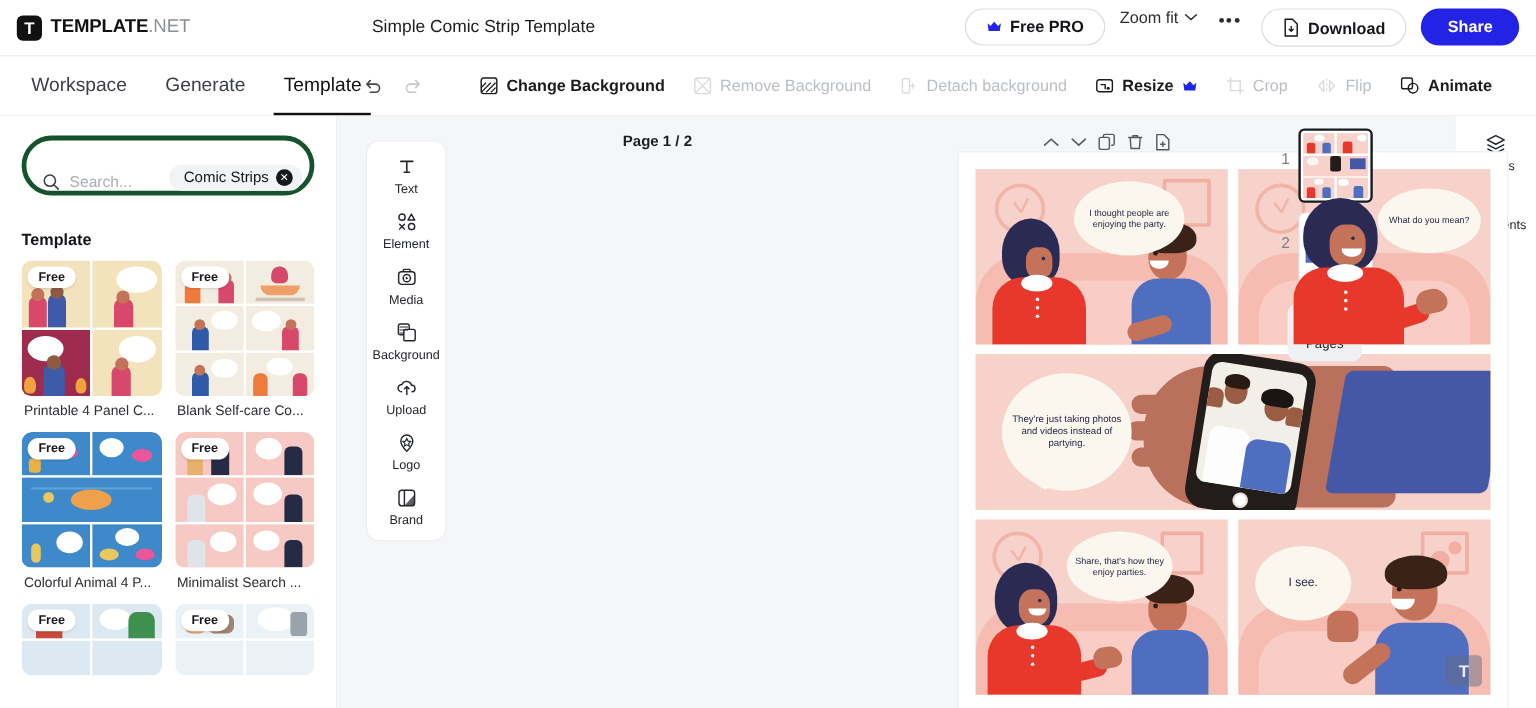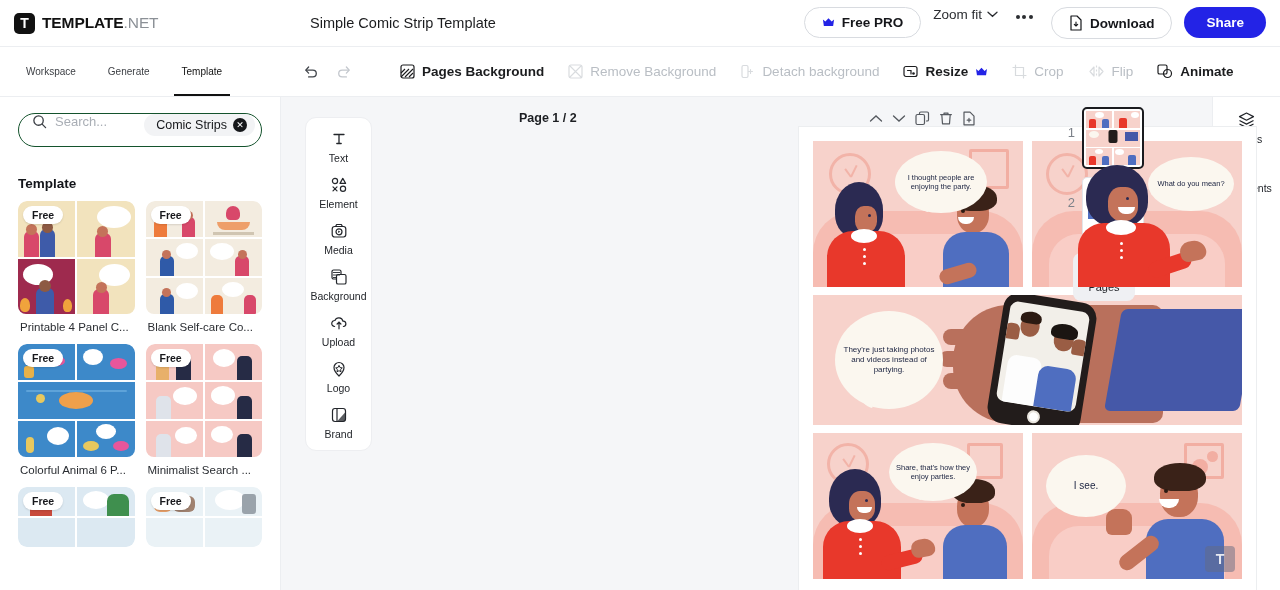--- a/index.html
+++ b/index.html
@@ -41,21 +41,21 @@
   .crown { color: #2323e6; font-size: 12px; }
 
   
   .toolbar {
     height: 50px; min-height: 50px; background: #fff; display: flex;
     align-items: stretch; border-bottom: 1px solid #eceef1;
   }
   .tabs { display: flex; align-items: stretch; width: 280px; padding-left: 10px; }
   .tab {
     display: flex; align-items: center; justify-content: center; padding: 0 16px;
-    font-size: 10px; color: #3c3f44; cursor: pointer; position: relative;
+    font-size: 16px; color: #3c3f44; cursor: pointer; position: relative;
   }
   .tab.active { color: #111; font-weight: 500; }
   .tab.active::after {
     content: ""; position: absolute; left: 8px; right: 8px; bottom: 0; height: 2.5px; background: #111;
   }
   .tbar-actions { display: flex; align-items: center; gap: 2px; padding-left: 14px; }
   .icon-btn {
     width: 32px; height: 32px; display: flex; align-items: center; justify-content: center;
     border-radius: 6px; cursor: pointer; color: #41454b;
   }
@@ -71,22 +71,22 @@
   
   .body { flex: 1; display: flex; min-height: 0; }
 
   
   .left-panel {
     width: 281px; min-width: 281px; background: #fff; border-right: 1px solid #eceef1;
     display: flex; flex-direction: column; overflow: hidden;
   }
   .search-row { padding: 16px 18px 0 18px; }
   .search-box {
-    display: flex; align-items: flex-start; gap: 8px; border: 1px solid #14532d;
-    border-radius: 40px; height: 34px; padding: 0 6px 0 13px;
+    display: flex; align-items: flex-end; gap: 8px; border: 4px solid #14532d;
+    border-radius: 40px; height: 50px; padding: 0 6px 0 13px;
   }
   .search-input {
     border: none; outline: none; font-size: 13px; color: #111; flex: 1;
     font-family: "Liberation Sans", sans-serif; background: transparent; min-width: 0;
   }
   .search-input::placeholder { color: #a9aeb5; }
   .chip {
     display: inline-flex; align-items: center; gap: 6px; background: #f2f3f5;
     border-radius: 30px; padding: 4px 8px 4px 12px; font-size: 12.5px; color: #16181c; cursor: pointer;
   }
@@ -306,21 +306,21 @@
 
       <div class="vsep"></div>
 
       <div class="tool-item">
         <span>
           <svg width="15" height="15" viewBox="0 0 15 15">
             <rect x="1" y="1" width="13" height="13" rx="2" fill="none" stroke="#1b1c1e" stroke-width="1.2"></rect>
             <path d="M1 9l4-4M1 13l8-8M5 13l8-8M9 13l4-4" stroke="#1b1c1e" stroke-width="1.1"></path>
           </svg>
         </span>
-        <span>Pages Background</span>
+        <span>Change Background</span>
       </div>
 
       <div class="tool-item dim">
         <span>
           <svg width="15" height="15" viewBox="0 0 15 15">
             <rect x="1" y="1" width="13" height="13" rx="2" fill="none" stroke="#b9bec4" stroke-width="1.2"></rect>
             <path d="M1.5 1.5l12 12M13.5 1.5l-12 12" stroke="#b9bec4" stroke-width="1.1"></path>
           </svg>
         </span>
         <span>Remove Background</span>
@@ -494,21 +494,21 @@
             <div class="cell" style="background:#3d89c9">
               <div class="bub" style="right:6px;top:6px;width:22px;height:18px"></div>
               <div style="position:absolute;left:8px;bottom:4px;width:8px;height:16px;background:#e8c85e;border-radius:4px"></div>
             </div>
             <div class="cell" style="background:#3d89c9">
               <div class="bub" style="left:50%;top:3px;transform:translateX(-50%);width:20px;height:15px"></div>
               <div style="position:absolute;left:6px;bottom:6px;width:16px;height:10px;background:#e8c85e;border-radius:50%"></div>
               <div style="position:absolute;right:6px;bottom:6px;width:16px;height:10px;background:#e8569b;border-radius:50%"></div>
             </div>
           </div>
-          <div class="card-label">Colorful Animal 6 P...</div>
+          <div class="card-label">Colorful Animal 4 P...</div>
         </div>
 
         <div class="card">
           <div class="card-thumb g6">
             <div class="free-badge">Free</div>
             <div class="cell" style="background:#f6c9c4">
               <div style="position:absolute;right:12px;bottom:0;width:15px;height:24px;background:#262b45;border-radius:5px 5px 0 0"></div>
               <div style="position:absolute;left:10px;bottom:0;width:13px;height:18px;background:#e8b06a;border-radius:5px 5px 0 0"></div>
             </div>
             <div class="cell" style="background:#f6c9c4">

